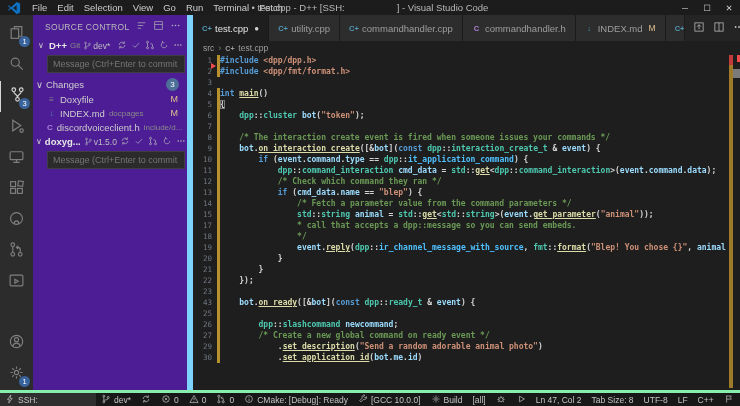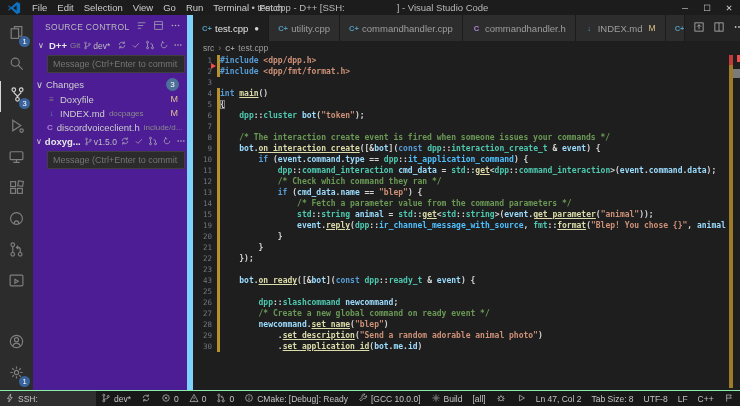--- a/index.html
+++ b/index.html
@@ -92,21 +92,21 @@
   .tk-k{color:#569cd6;} .tk-t{color:#4ec9b0;} .tk-f{color:#dcdcaa;text-decoration:underline;} .tk-v{color:#9cdcfe;}
   .tk-s{color:#ce9178;} .tk-c{color:#6a9955;} .tk-e{color:#4fc1ff;} .tk-p{color:#d4d4d4;}
   .tk-bx{color:#d4d4d4;outline:1px solid #7a7a7a;outline-offset:-1px;}
   .ruler{position:absolute;top:0;right:0;bottom:0;width:14px;background:#1e1e1e;}
   .ruler .modstrip{position:absolute;left:3px;top:10px;bottom:2px;width:4px;background:#9d7b28;}
   .ruler .redstrip{position:absolute;left:3px;top:0;height:10px;width:4px;background:#c23a3a;}
   .ruler .redtick{position:absolute;right:0;top:0;width:3px;height:7px;background:#f14c4c;}
   .ruler .thumb{position:absolute;left:7px;top:14px;width:7px;height:9px;background:#8c8c8c;opacity:.85;}
 
   
-  .statusbar{height:16px;background:#181818;border-top:1px solid #86efac;display:flex;align-items:center;
+  .statusbar{height:16px;background:#181818;border-top:3px solid #86efac;display:flex;align-items:center;
     color:#c5c5c5;font-size:8.5px;flex:0 0 auto;white-space:nowrap;}
   .sb-item{display:flex;align-items:center;gap:3px;padding:0 5px;height:100%;}
   .sb-item svg{width:10px;height:10px;}
   .sb-remote{background:#2f2f30;min-width:96px;}
   .sb-right{margin-left:auto;display:flex;height:100%;}
 </style>
 </head>
 <body>
 
 <div class="window">
@@ -466,20 +466,30 @@
               <span class="num">14</span>
               <span class="gutmark on"></span>
               <span class="txt"><span class="tk-p">                </span><span class="tk-c">/* Fetch a parameter value from the command parameters */</span></span>
             </div>
             <div class="line">
               <span class="num">15</span>
               <span class="gutmark on"></span>
               <span class="txt"><span class="tk-p">                </span><span class="tk-t">std</span><span class="tk-p">::</span><span class="tk-t">string</span><span class="tk-p"> </span><span class="tk-v">animal</span><span class="tk-p"> = </span><span class="tk-t">std</span><span class="tk-p">::</span><span class="tk-f">get</span><span class="tk-p">&lt;</span><span class="tk-t">std</span><span class="tk-p">::</span><span class="tk-t">string</span><span class="tk-p">&gt;(</span><span class="tk-v">event</span><span class="tk-p">.</span><span class="tk-f">get_parameter</span><span class="tk-p">(</span><span class="tk-s">"animal"</span><span class="tk-p">));</span></span>
             </div>
             <div class="line">
+              <span class="num">17</span>
+              <span class="gutmark on"></span>
+              <span class="txt"><span class="tk-p">                </span><span class="tk-c">* call that accepts a dpp::message so you can send embeds.</span></span>
+            </div>
+            <div class="line">
+              <span class="num">18</span>
+              <span class="gutmark on"></span>
+              <span class="txt"><span class="tk-p">                </span><span class="tk-c">*/</span></span>
+            </div>
+            <div class="line">
               <span class="num">19</span>
               <span class="gutmark on"></span>
               <span class="txt"><span class="tk-p">                </span><span class="tk-v">event</span><span class="tk-p">.</span><span class="tk-f">reply</span><span class="tk-p">(</span><span class="tk-t">dpp</span><span class="tk-p">::</span><span class="tk-e">ir_channel_message_with_source</span><span class="tk-p">, </span><span class="tk-t">fmt</span><span class="tk-p">::</span><span class="tk-f">format</span><span class="tk-p">(</span><span class="tk-s">"Blep! You chose {}"</span><span class="tk-p">, </span><span class="tk-v">animal</span></span>
             </div>
             <div class="line">
               <span class="num">20</span>
               <span class="gutmark on"></span>
               <span class="txt"><span class="tk-p">            </span><span class="tk-p">}</span></span>
             </div>
             <div class="line">
@@ -509,25 +519,20 @@
             </div>
             <div class="line">
               <span class="num">26</span>
               <span class="gutmark on"></span>
               <span class="txt"><span class="tk-p">        </span><span class="tk-t">dpp</span><span class="tk-p">::</span><span class="tk-t">slashcommand</span><span class="tk-p"> </span><span class="tk-v">newcommand</span><span class="tk-p">;</span></span>
             </div>
             <div class="line">
               <span class="num">27</span>
               <span class="gutmark on"></span>
               <span class="txt"><span class="tk-p">        </span><span class="tk-c">/* Create a new global command on ready event */</span></span>
-            </div>
-            <div class="line">
-              <span class="num">28</span>
-              <span class="gutmark on"></span>
-              <span class="txt"><span class="tk-p">        </span><span class="tk-v">newcommand</span><span class="tk-p">.</span><span class="tk-f">set_name</span><span class="tk-p">(</span><span class="tk-s">"blep"</span><span class="tk-p">)</span></span>
             </div>
             <div class="line">
               <span class="num">29</span>
               <span class="gutmark on"></span>
               <span class="txt"><span class="tk-p">            </span><span class="tk-p">.</span><span class="tk-f">set_description</span><span class="tk-p">(</span><span class="tk-s">"Send a random adorable animal photo"</span><span class="tk-p">)</span></span>
             </div>
             <div class="line">
               <span class="num">30</span>
               <span class="gutmark on"></span>
               <span class="txt"><span class="tk-p">            </span><span class="tk-p">.</span><span class="tk-f">set_application_id</span><span class="tk-p">(</span><span class="tk-v">bot</span><span class="tk-p">.</span><span class="tk-v">me</span><span class="tk-p">.</span><span class="tk-v">id</span><span class="tk-p">)</span></span>

